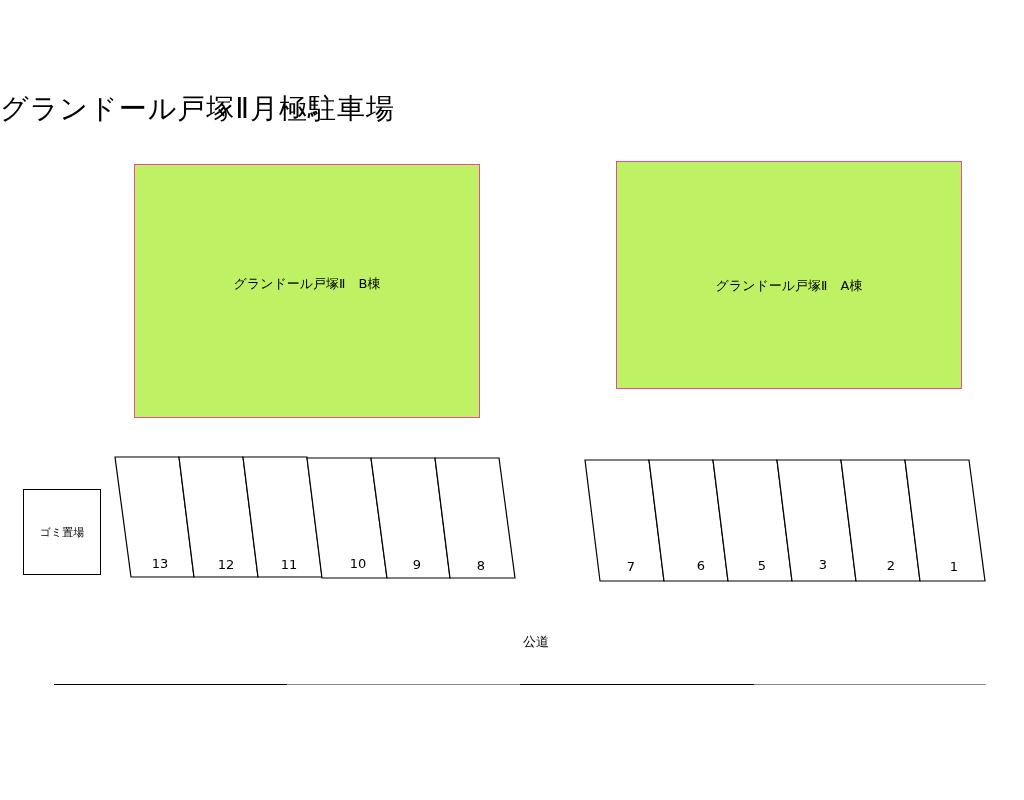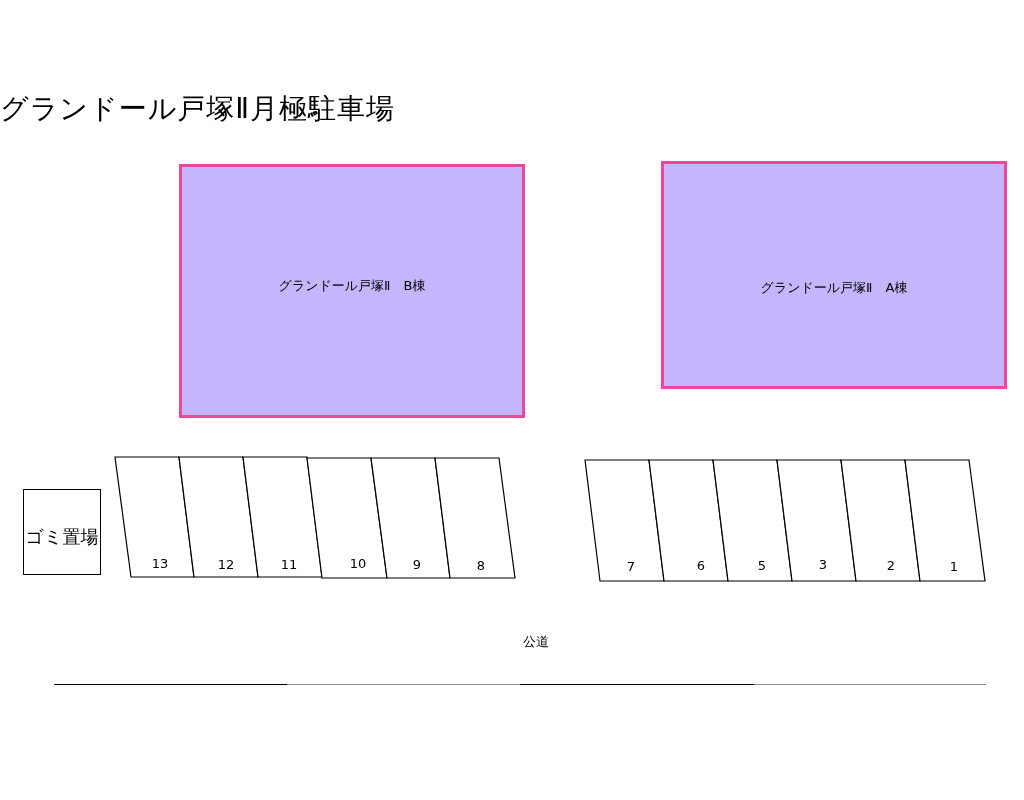--- a/index.html
+++ b/index.html
@@ -1,24 +1,24 @@
 <!DOCTYPE html>
 <html><head>
   <meta charset="utf-8">
   <style>
     html, body { margin: 0; padding: 0; background: #ffffff; }
     body { width: 1024px; height: 800px; position: relative; overflow: hidden;
            font-family: "DejaVu Sans", "Liberation Sans", sans-serif; color: #000; }
     .title { position: absolute; left: 0; width: 1024px; top: 90px; 
              font-size: 28px; letter-spacing: 1px; }
-    .building { position: absolute; border: 3px solid #ec4899; box-sizing: border-box; background: #c4b5fd; margin-left: 45px; }
+    .building { position: absolute; border: 1px solid #ec4899; box-sizing: border-box; background: #bef264; }
     .building-label { position: absolute; left: 0; right: 0; text-align: center; font-size: 13px; }
     .garbage { position: absolute; left: 23px; top: 489px; width: 78px; height: 86px;
                border: 1px solid #000; box-sizing: border-box; }
-    .garbage span { position: absolute; left: 0; right: 0; top: 35px; text-align: center; font-size: 18px; }
+    .garbage span { position: absolute; left: 0; right: 0; top: 35px; text-align: center; font-size: 11px; }
     svg.lots { position: absolute; left: 0; top: 0; }
     .road-label { position: absolute; top: 633px; left: 0; width: 1072px; text-align: center; font-size: 13px; }
     .road-line { position: absolute; top: 684px; left: 54px; width: 932px; height: 0;
                  border-top: 1px solid #000; }
     .road-line .gray { position: absolute; top: -1px; height: 1px; background: #888; }
   </style>
 </head>
 <body>
 
 <div class="title">グランドール戸塚Ⅱ月極駐車場</div>

